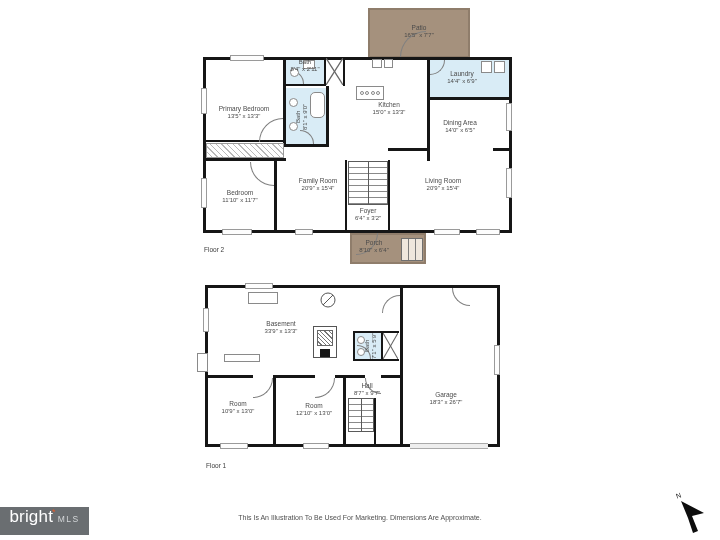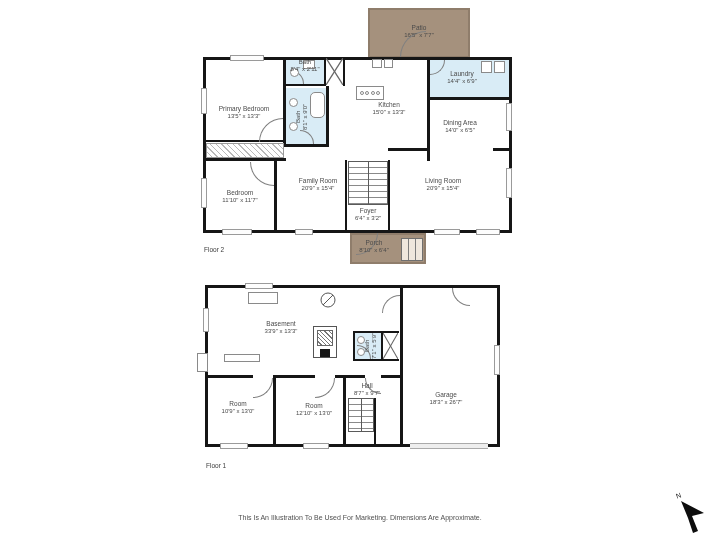--- a/index.html
+++ b/index.html
@@ -251,20 +251,25 @@
       <div class="rdims">8'7" x 9'7"</div>
     </div>
     <div class="room-label" style="left:446px;top:398px;">
       <div class="rname">Garage</div>
       <div class="rdims">18'3" x 26'7"</div>
     </div>
 
     <div class="floor-tag" style="left:206px;top:462px;">Floor 1</div>
   </div>
 
+  <div id="logo">
+    <span class="brand">bright</span>
+      <span class="star">*</span>
+      <span class="suffix">MLS</span>
+  </div>
 
   <div id="disclaimer">This Is An Illustration To Be Used For Marketing. Dimensions Are Approximate.</div>
 
   <div id="north">
     <span class="n">N</span>
     <svg width="40" height="44" viewBox="0 0 40 44">
       <polygon points="7,9 30,21 18,24 24,39 19,41 14,26 7,9" fill="#0d0d0d"></polygon>
     </svg>
   </div>
 

